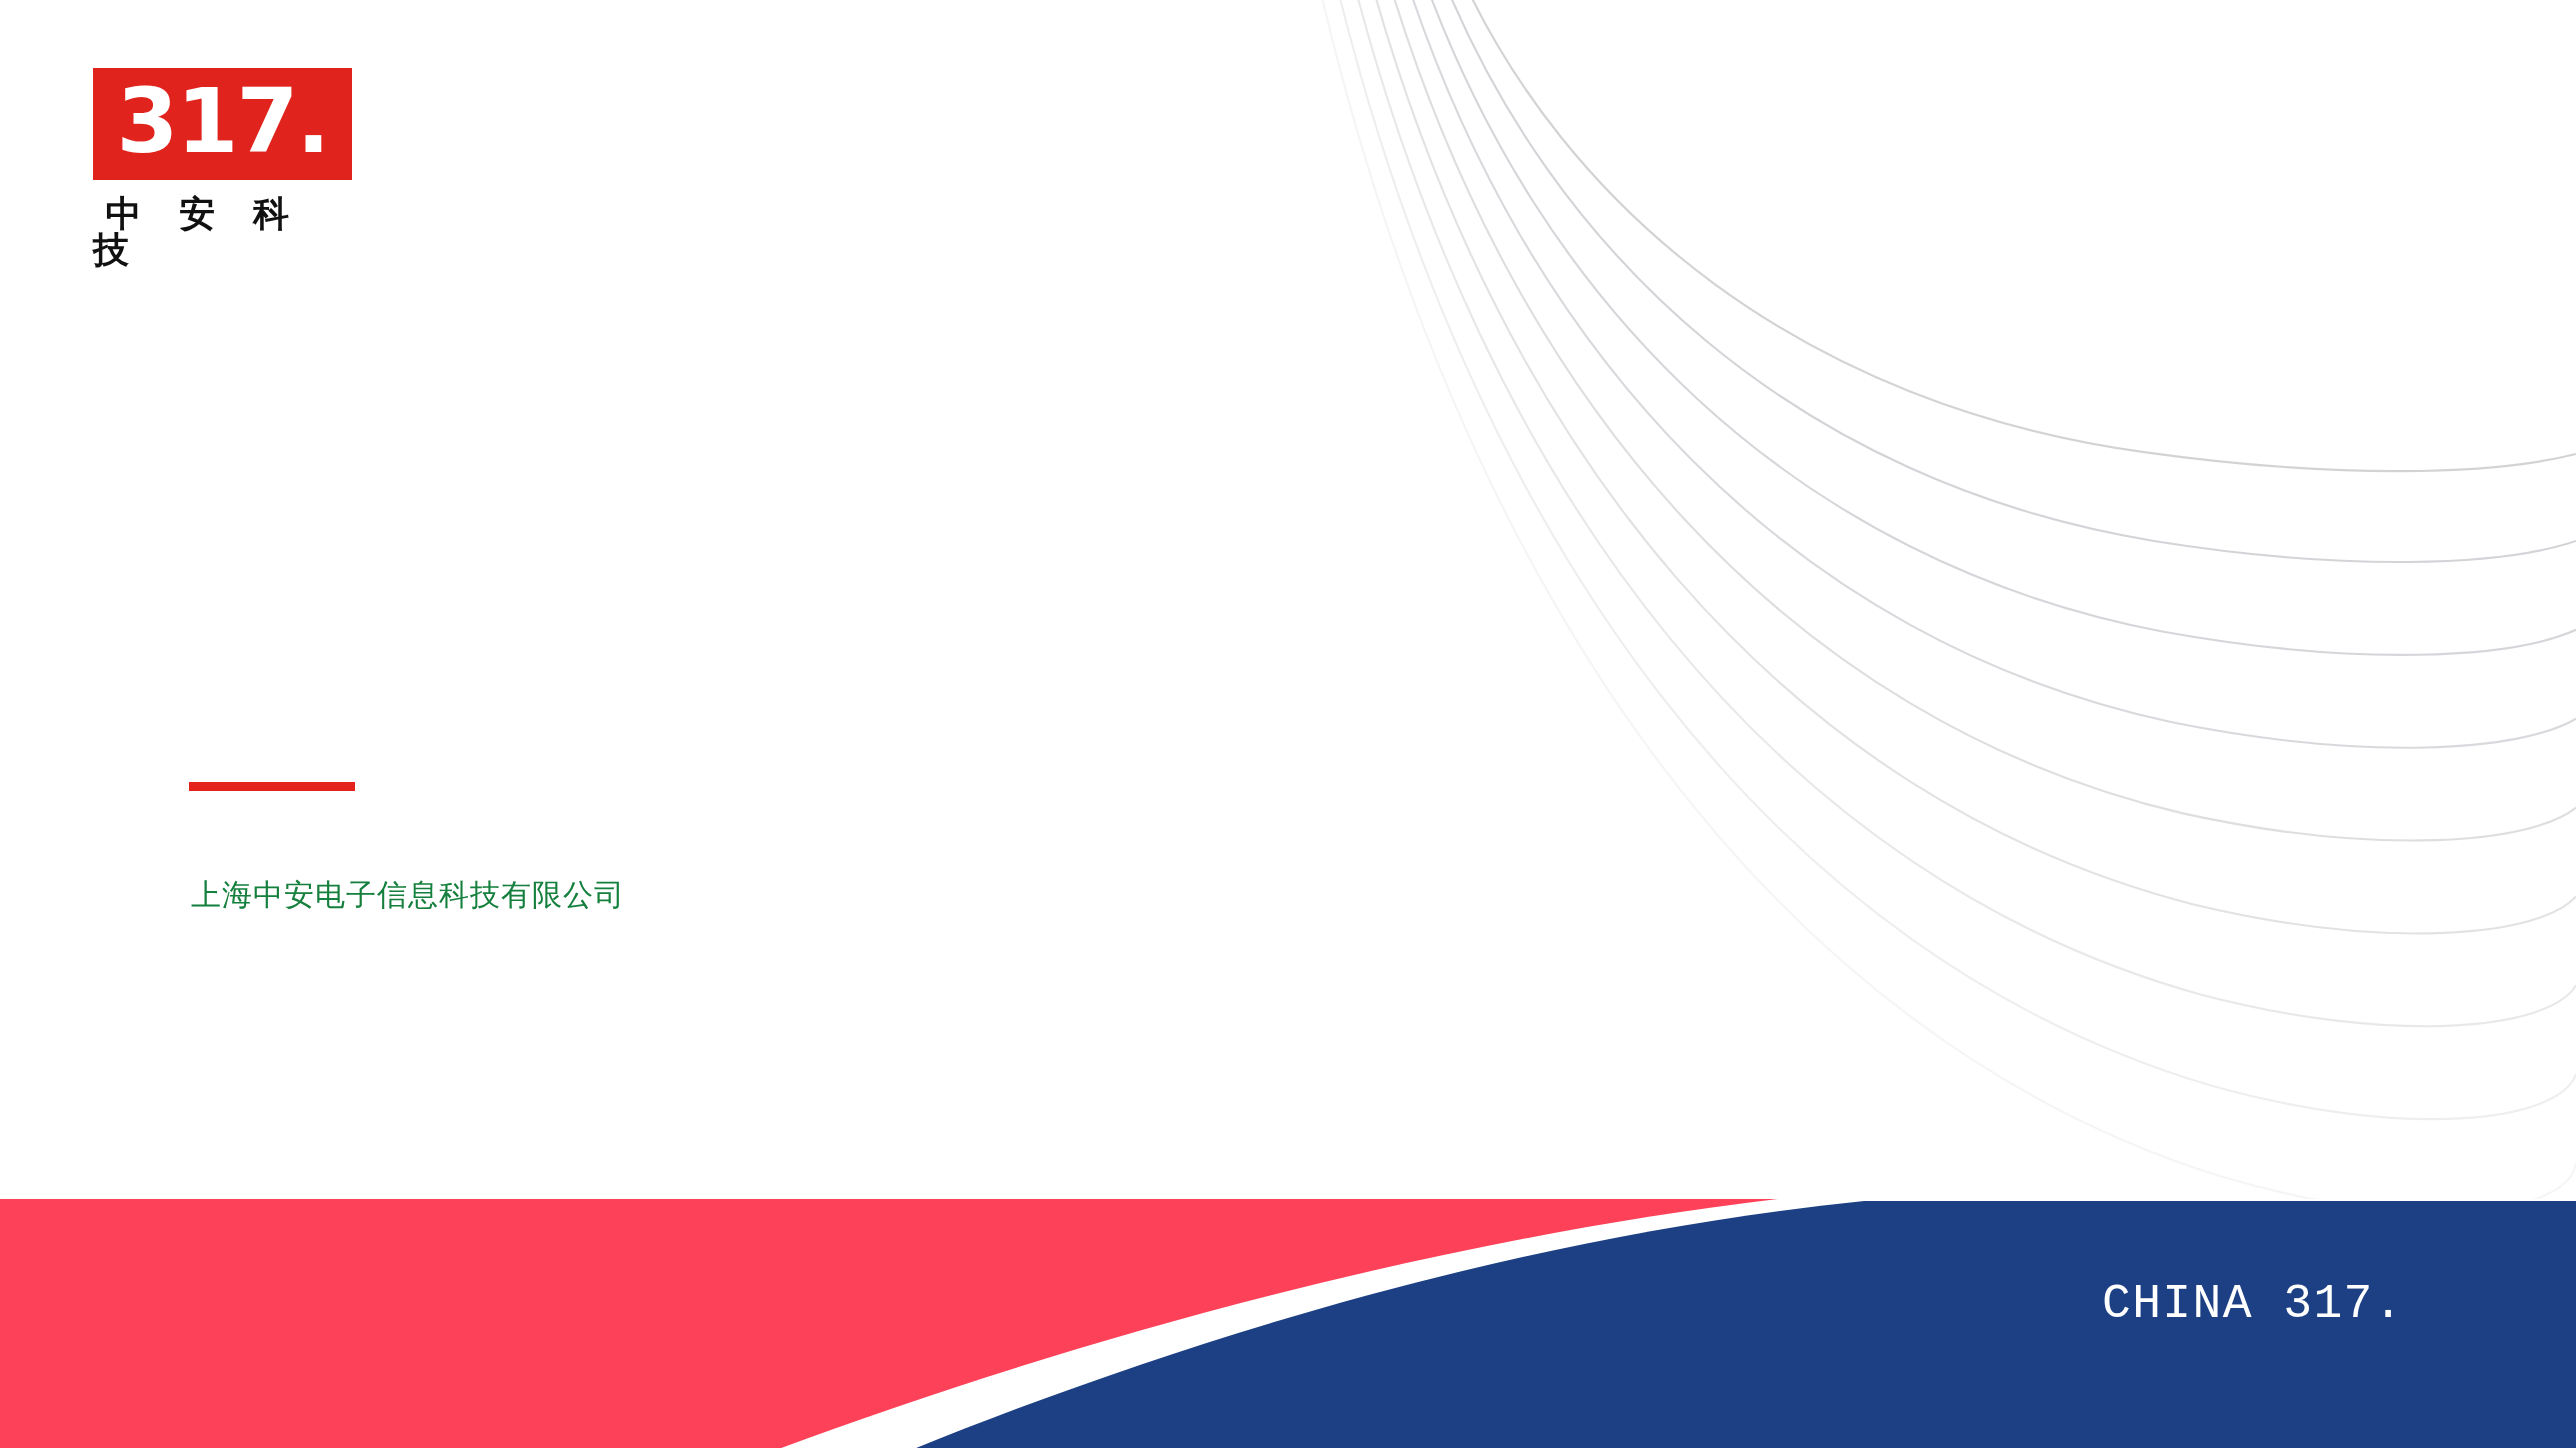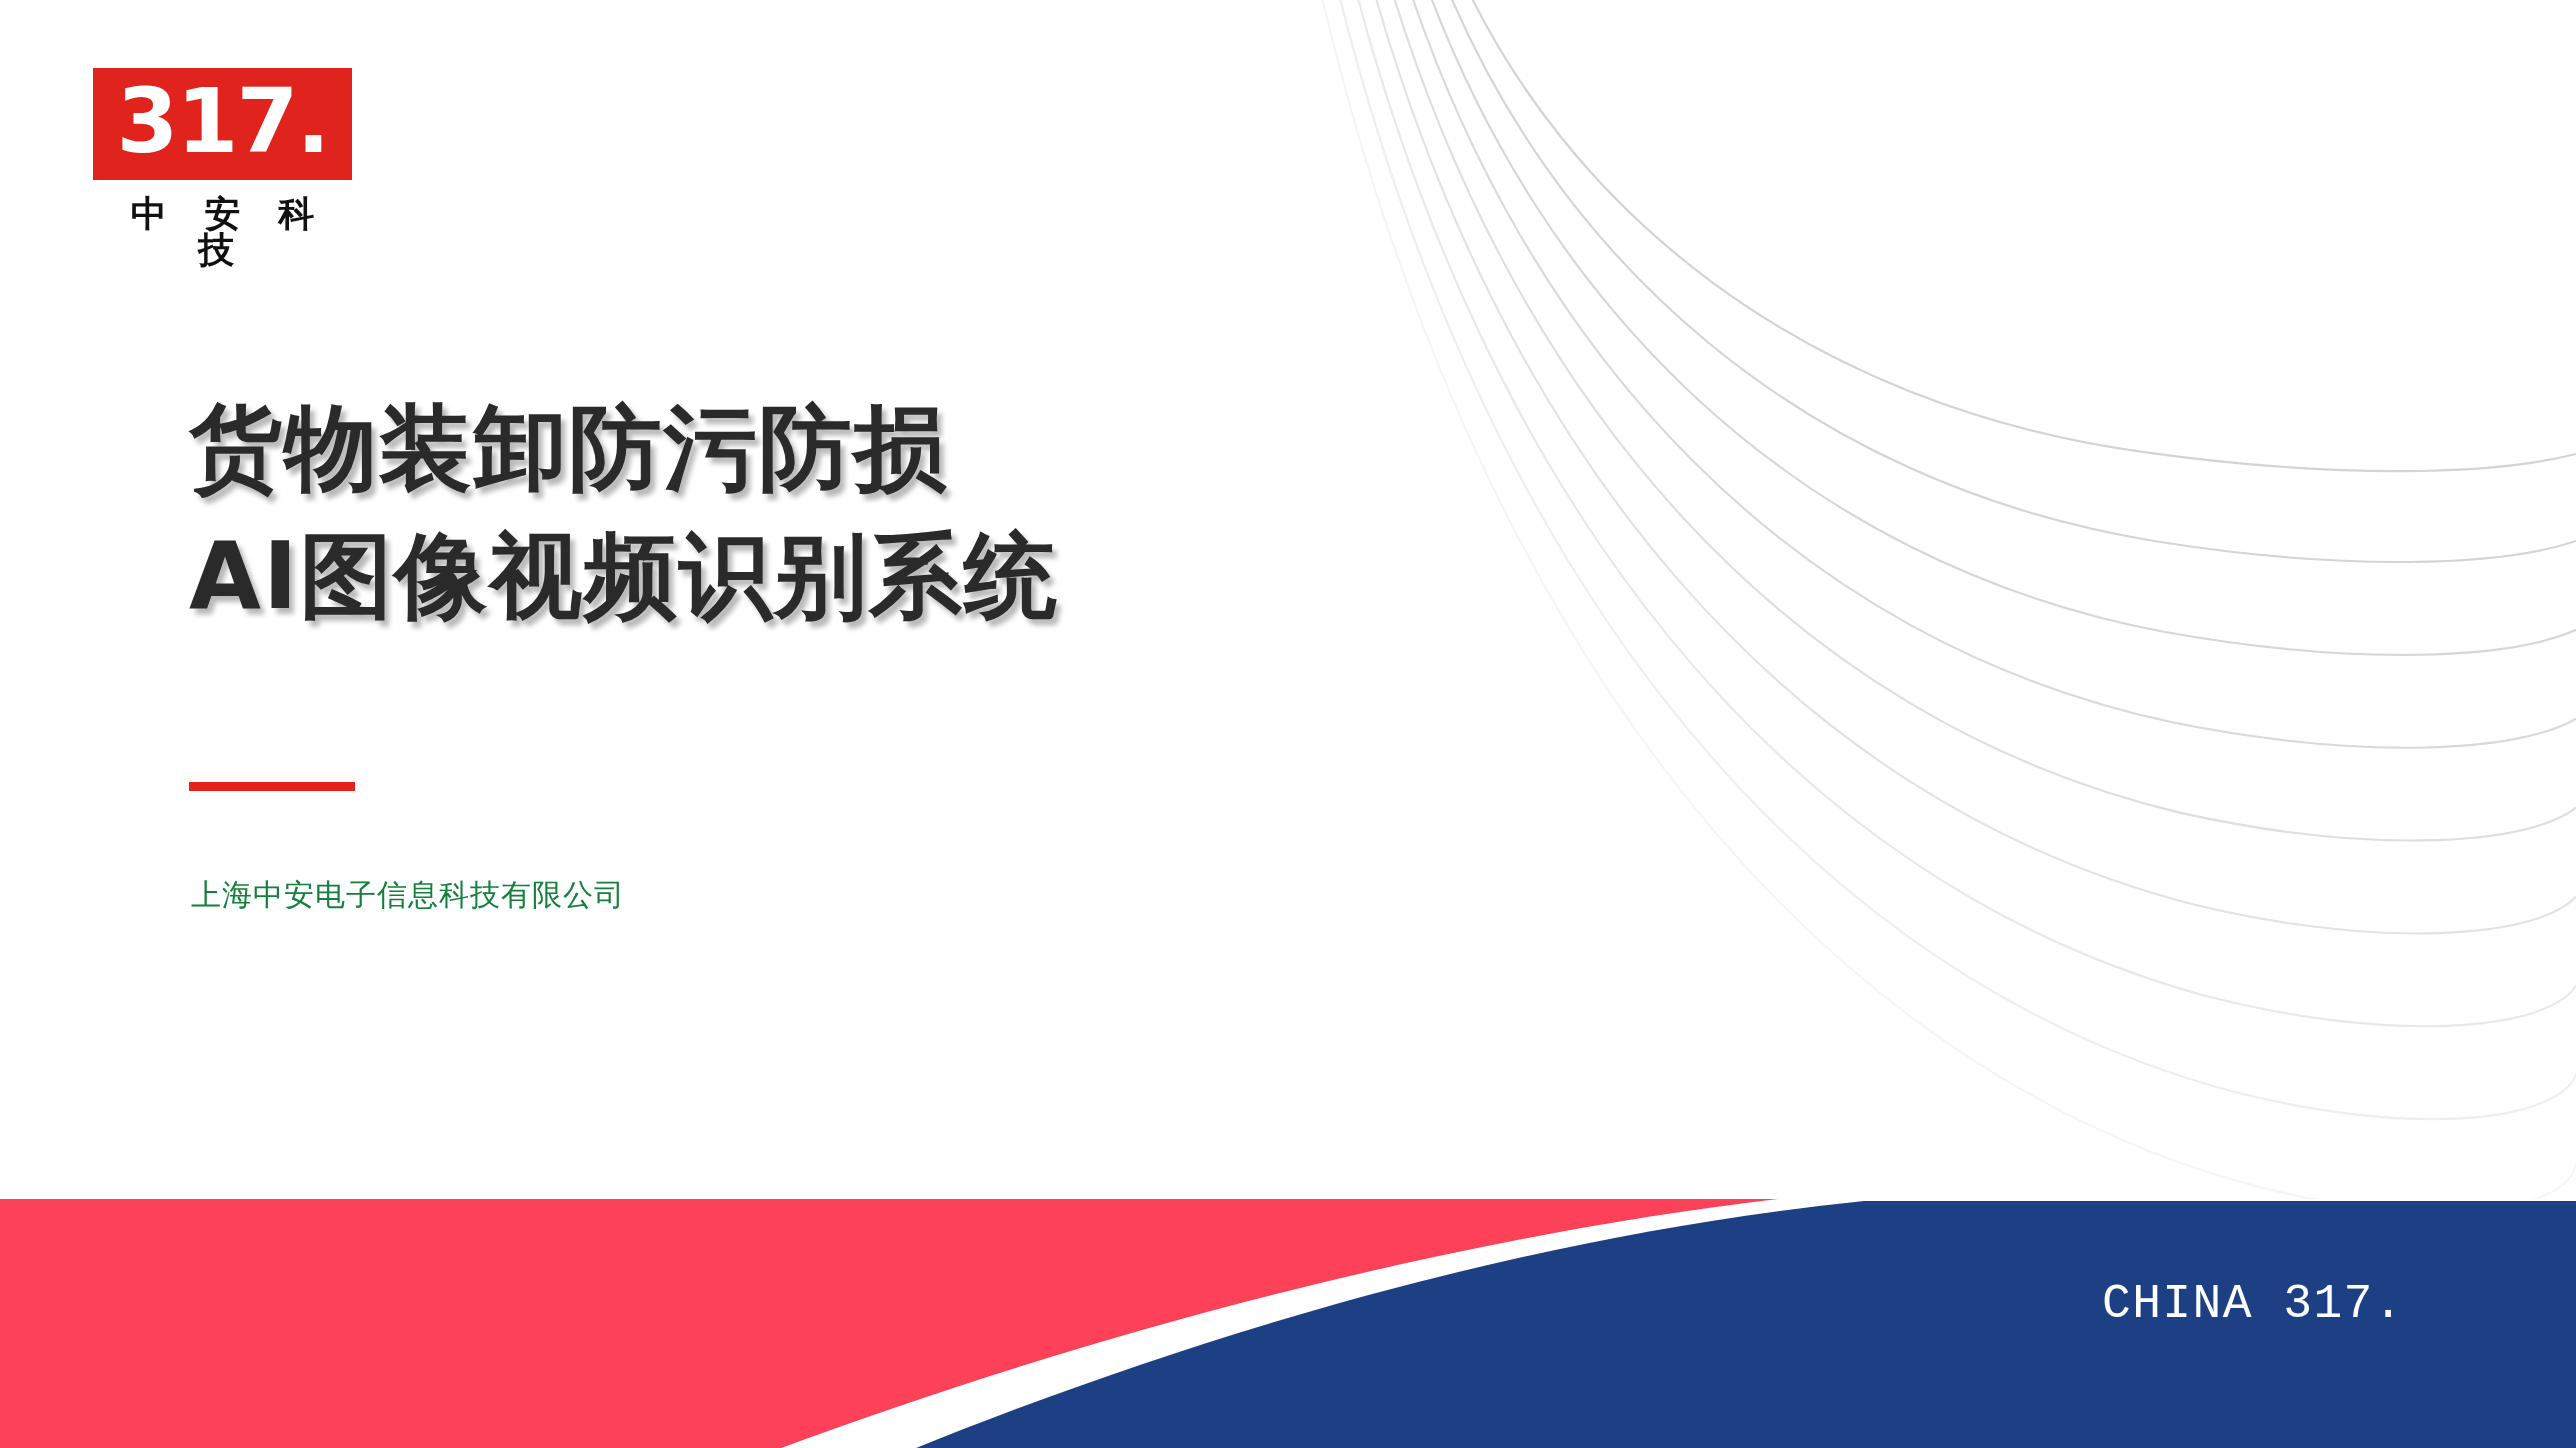--- a/index.html
+++ b/index.html
@@ -54,21 +54,21 @@
     font-family: "DejaVu Sans", "Liberation Sans", sans-serif;
     font-size: 89px;
     font-weight: bold;
     line-height: 1;
     letter-spacing: -1.9px;
     transform: translateY(-2.9px);
   }
   #logo-sub {
     margin-top: 15.5px;
     width: 259px;
-    text-align: center;
+    text-align: left;
     color: #111111;
     font-family: "DejaVu Sans", "Liberation Sans", sans-serif;
     font-size: 36px;
     font-weight: bold;
     letter-spacing: 12.6px;
     text-indent: 12.6px;
     line-height: 1;
   }
 
   
@@ -165,24 +165,20 @@
     </g>
   </svg>
 
   <div id="logo-block">
     <div id="logo-mark">
       <span id="logo-mark-text">317.</span>
     </div>
     <div id="logo-sub">中 安 科 技</div>
   </div>
 
-  <div id="title-block">
-    <div class="title-line">货物装卸防污防损</div>
-    <div class="title-line">AI图像视频识别系统</div>
-  </div>
 
   <div id="title-rule"></div>
 
   <div id="subtitle">上海中安电子信息科技有限公司</div>
 
   <div id="bottom-band">
     <div id="band-red"></div>
     <svg id="band-svg" viewBox="0 0 2667 259" preserveAspectRatio="none" aria-hidden="true">
 
       <path d="M 806 259 C 1100 150, 1500 34, 1895 -6 L 2667 -6 L 2667 259 Z" fill="#FFFFFF"></path>

